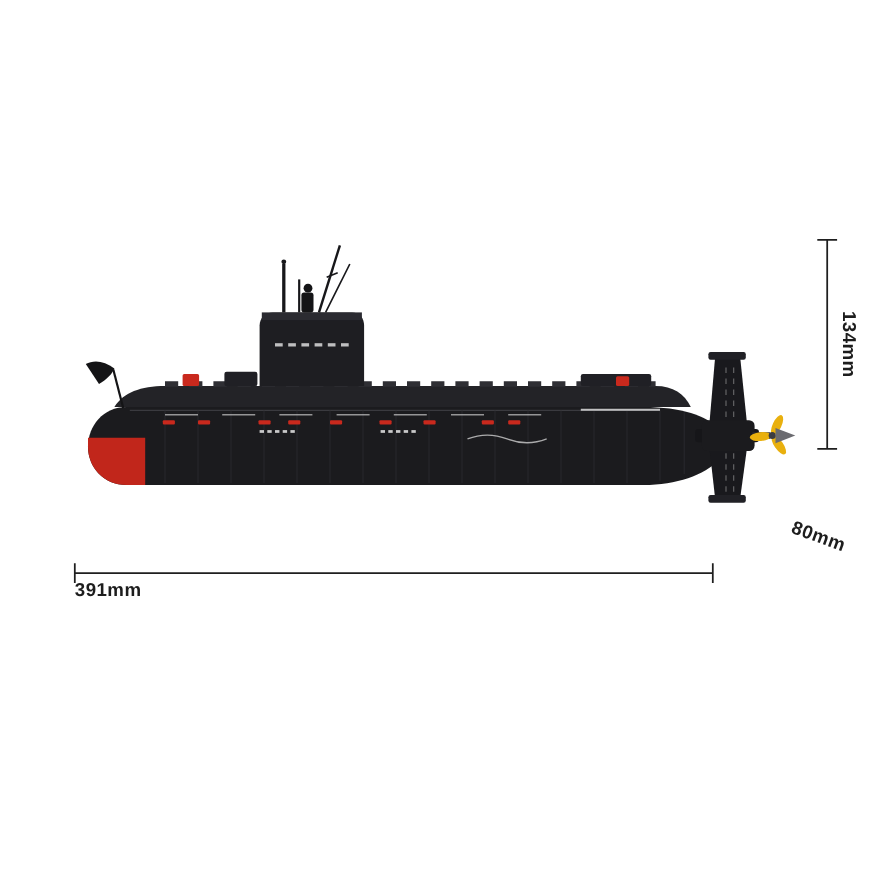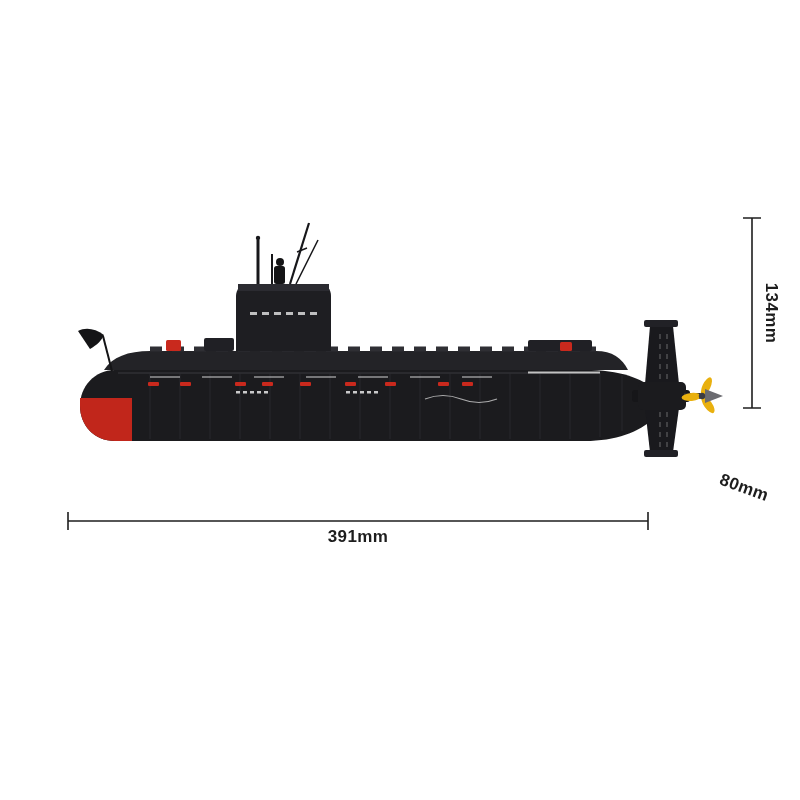--- a/index.html
+++ b/index.html
@@ -8,21 +8,21 @@
   .stage svg{position:absolute;left:0;top:0;}
   .dim{
     position:absolute;
     color:#1d1d1d;
     font-size:17px;
     font-weight:600;
     letter-spacing:.4px;
     white-space:nowrap;
     font-family:"Liberation Sans",sans-serif;
   }
-  .dim-length{left:68px;top:527px;width:580px;text-align:center;}
+  .dim-length{left:68px;top:527px;width:580px;}
   .dim-height{left:771px;top:313px;transform:translate(-50%,-50%) rotate(90deg);}
   .dim-width{left:744px;top:488px;transform:translate(-50%,-50%) rotate(20deg);}
 </style>
 </head>
 <body>
 
 <div class="stage">
 
   <svg width="800" height="800" viewBox="0 0 800 800" aria-hidden="true">
 

